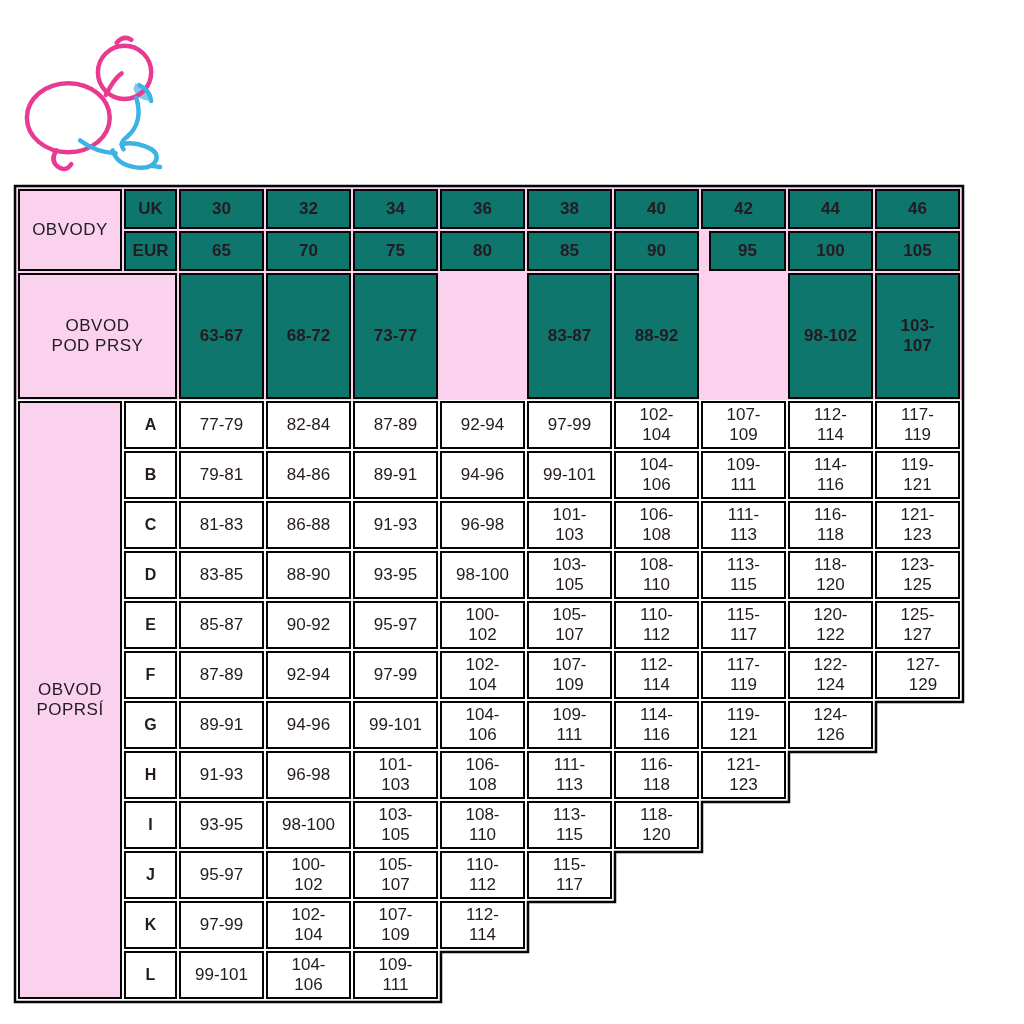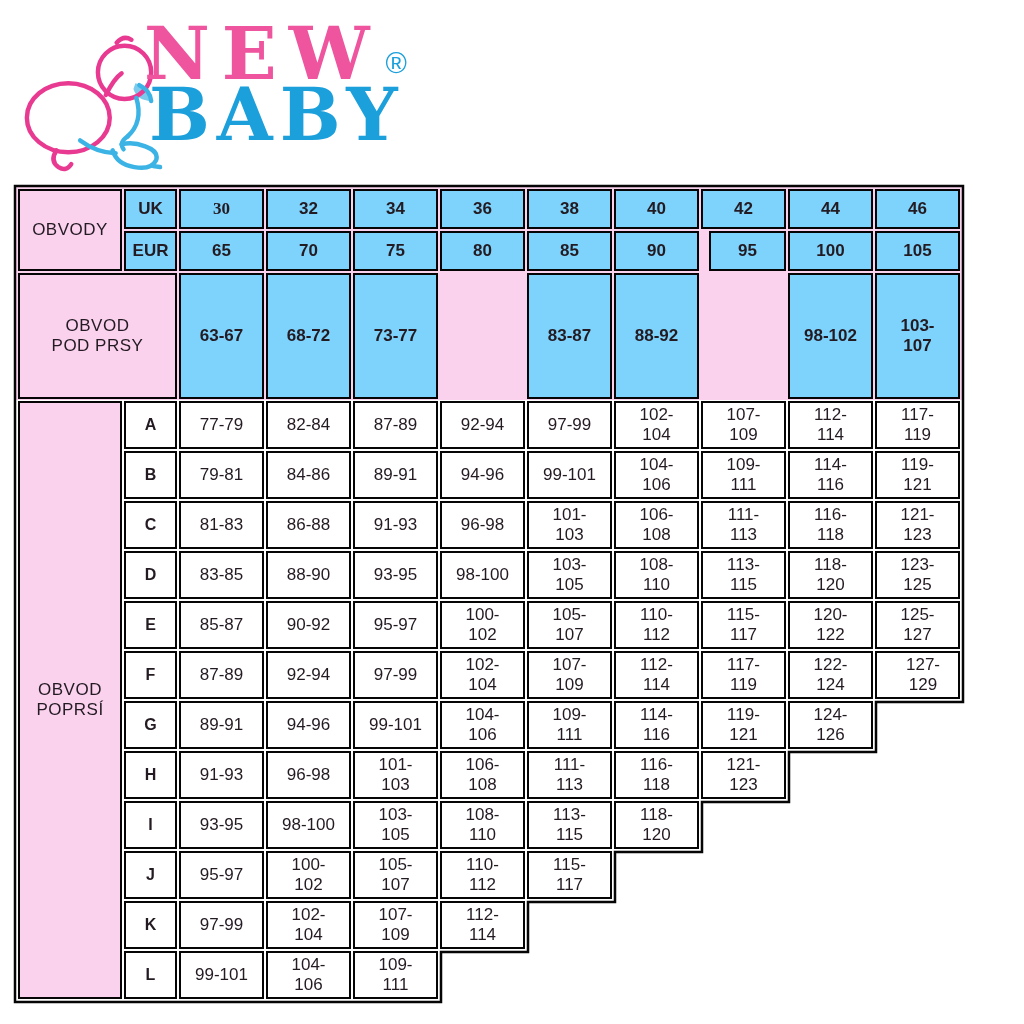--- a/index.html
+++ b/index.html
@@ -28,21 +28,21 @@
     grid-template-rows:40px 40px 126px repeat(12, 48px);
     gap:2px;
   }
   .cell {
     border:2px solid #050505;
     display:flex; align-items:center; justify-content:center;
     text-align:center; white-space:pre-line;
     font-size:17px; line-height:1.18;
     box-sizing:border-box;
   }
-  .hdr { background:#7dd3fc; font-weight:bold; }
+  .hdr { background:#0f766e; font-weight:bold; }
   .lbl { background:#FAD2EE; font-weight:normal; letter-spacing:0.5px; }
   .val { background:#ffffff; font-weight:normal; }
   .cup { background:#ffffff; font-weight:bold; font-size:16px; }
 
   .obvody { grid-column:1;     grid-row:1 / 3; }
   .uk     { grid-column:2;     grid-row:1; font-weight:bold; }
   .eur    { grid-column:2;     grid-row:2; font-weight:bold; }
   .pod    { grid-column:1 / 3; grid-row:3; padding:0 24px; font-weight:normal; }
   .poprsi { grid-column:1;     grid-row:4 / 16; padding:0 4px; }
 </style>
@@ -61,24 +61,20 @@
     </g>
     <g fill="none" stroke="#3CB3E5" stroke-width="4.5" stroke-linecap="round">
       <path d="M 124,62 q 11,5 12,16"></path>
       <path d="M 121,75 C 126,92 122,105 112,114"></path>
       <path d="M 112,114 q -9,6 -4,13"></path>
       <path d="M 64,118 q 16,12 36,13"></path>
       <path d="M 97,128 q 4,14 22,17 q 17,3 22,-7 q 3,-9 -11,-14 q -13,-5 -24,-2"></path>
       <path d="M 138,144 l 7,1"></path>
     </g>
   </svg>
-  <div class="logo-text">
-    <div class="logo-new"><span>NEW</span><span class="rmark">®</span></div>
-    <div class="logo-baby">BABY</div>
-  </div>
 </div>
 
 <div class="size-table">
   <svg class="frame-svg" width="954" height="822" viewBox="0 0 954 822" aria-hidden="true">
     <defs>
       <linearGradient id="hdrfill" gradientUnits="userSpaceOnUse" x1="0" y1="0" x2="0" y2="822">
         <stop offset="0" stop-color="#FAD2EE"></stop>
         <stop offset="0.264" stop-color="#FAD2EE"></stop>
         <stop offset="0.264" stop-color="#FFFFFF"></stop>
         <stop offset="1" stop-color="#FFFFFF"></stop>
@@ -87,21 +83,21 @@
     <path d="M3,3 H951 V519 H864 V569 H777 V619 H690 V669 H603 V719 H516 V769 H429 V819 H3 Z" fill="url(#hdrfill)" stroke="#050505" stroke-width="2.5"></path>
   </svg>
 
   <div class="grid" id="grid">
     <div class="cell lbl obvody">OBVODY</div>
     <div class="cell hdr uk">UK</div>
     <div class="cell hdr eur">EUR</div>
     <div class="cell lbl pod">OBVOD POD PRSY</div>
     <div class="cell lbl poprsi">OBVOD POPRSÍ</div>
 
-  <div class="cell hdr" style="grid-area: 1 / 3; font-family: Liberation Serif, serif;">30</div>
+  <div class="cell hdr" style="grid-area: 1 / 3;">30</div>
       <div class="cell hdr" style="grid-area: 1 / 4;">32</div>
       <div class="cell hdr" style="grid-area: 1 / 5;">34</div>
       <div class="cell hdr" style="grid-area: 1 / 6;">36</div>
       <div class="cell hdr" style="grid-area: 1 / 7;">38</div>
       <div class="cell hdr" style="grid-area: 1 / 8;">40</div>
       <div class="cell hdr" style="grid-area: 1 / 9;">42</div>
       <div class="cell hdr" style="grid-area: 1 / 10;">44</div>
       <div class="cell hdr" style="grid-area: 1 / 11;">46</div>
       <div class="cell hdr" style="grid-area: 2 / 3;">65</div>
       <div class="cell hdr" style="grid-area: 2 / 4;">70</div>

